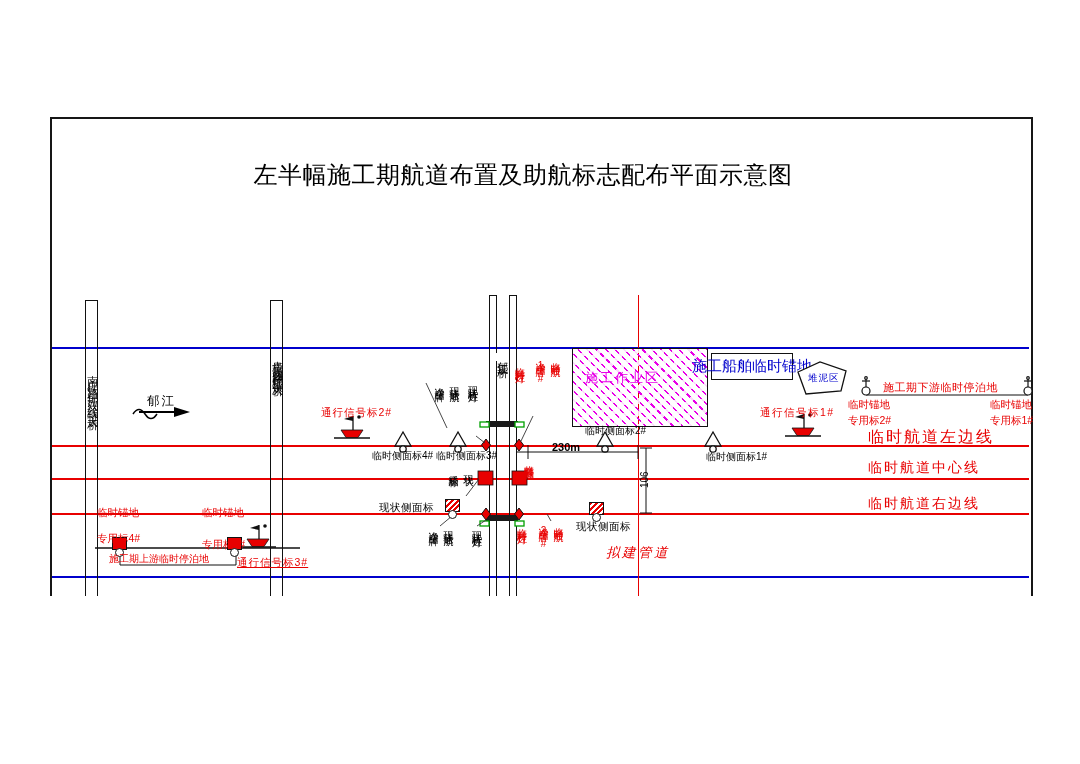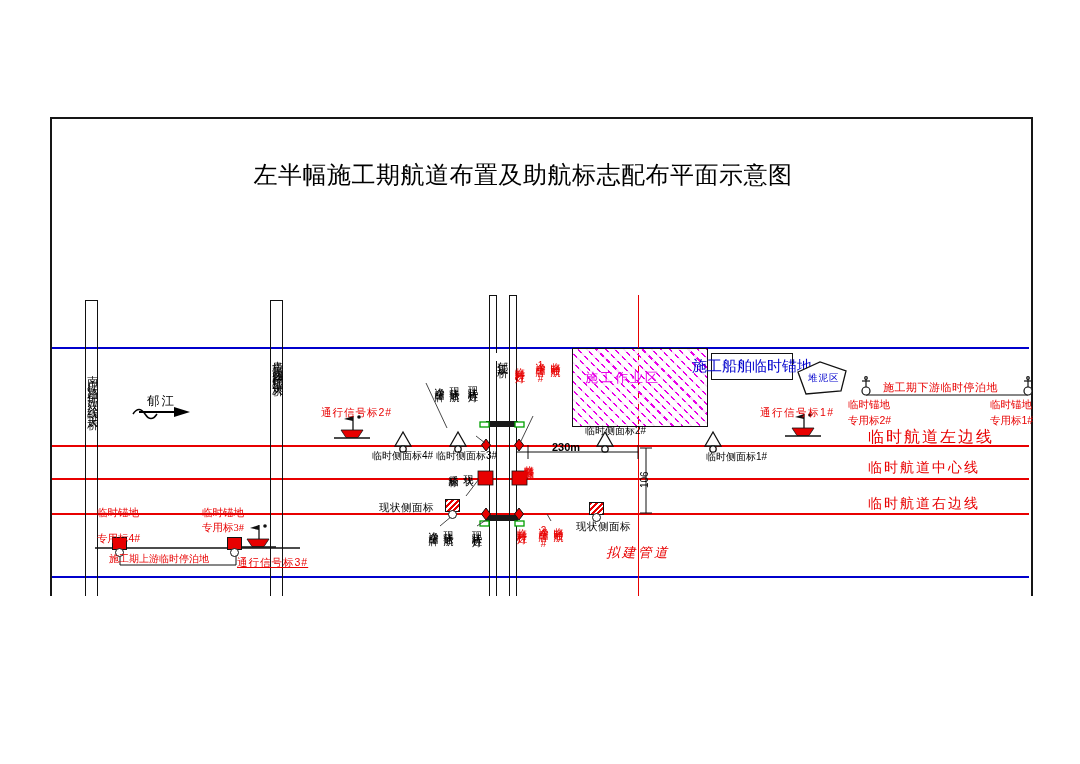--- a/index.html
+++ b/index.html
@@ -199,21 +199,21 @@
   <div class="circ" style="left:115px;top:548px;"></div>
   <div class="sq" style="left:227px;top:537px;width:13px;height:11px;background:var(--red);"></div>
   <div class="circ" style="left:230px;top:548px;"></div>
 
   <div class="lbl red" style="left:97px;top:506px;font-size:10.5px;">
     <div>临时锚地</div>
     <div style="margin-top:14px;">专用标4#</div>
   </div>
   <div class="lbl red" style="left:202px;top:506px;font-size:10.5px;">
     <div>临时锚地</div>
-    <div style="margin-top:4px;font-family:Liberation Serif, serif;">专用标3#</div>
+    <div style="margin-top:20px;">专用标3#</div>
   </div>
   <div class="lbl red" style="left:848px;top:398px;font-size:10.5px;">
     <div>临时锚地</div>
     <div style="margin-top:4px;">专用标2#</div>
   </div>
   <div class="lbl red" style="left:990px;top:398px;font-size:10.5px;">
     <div>临时锚地</div>
     <div style="margin-top:4px;">专用标1#</div>
   </div>
 

